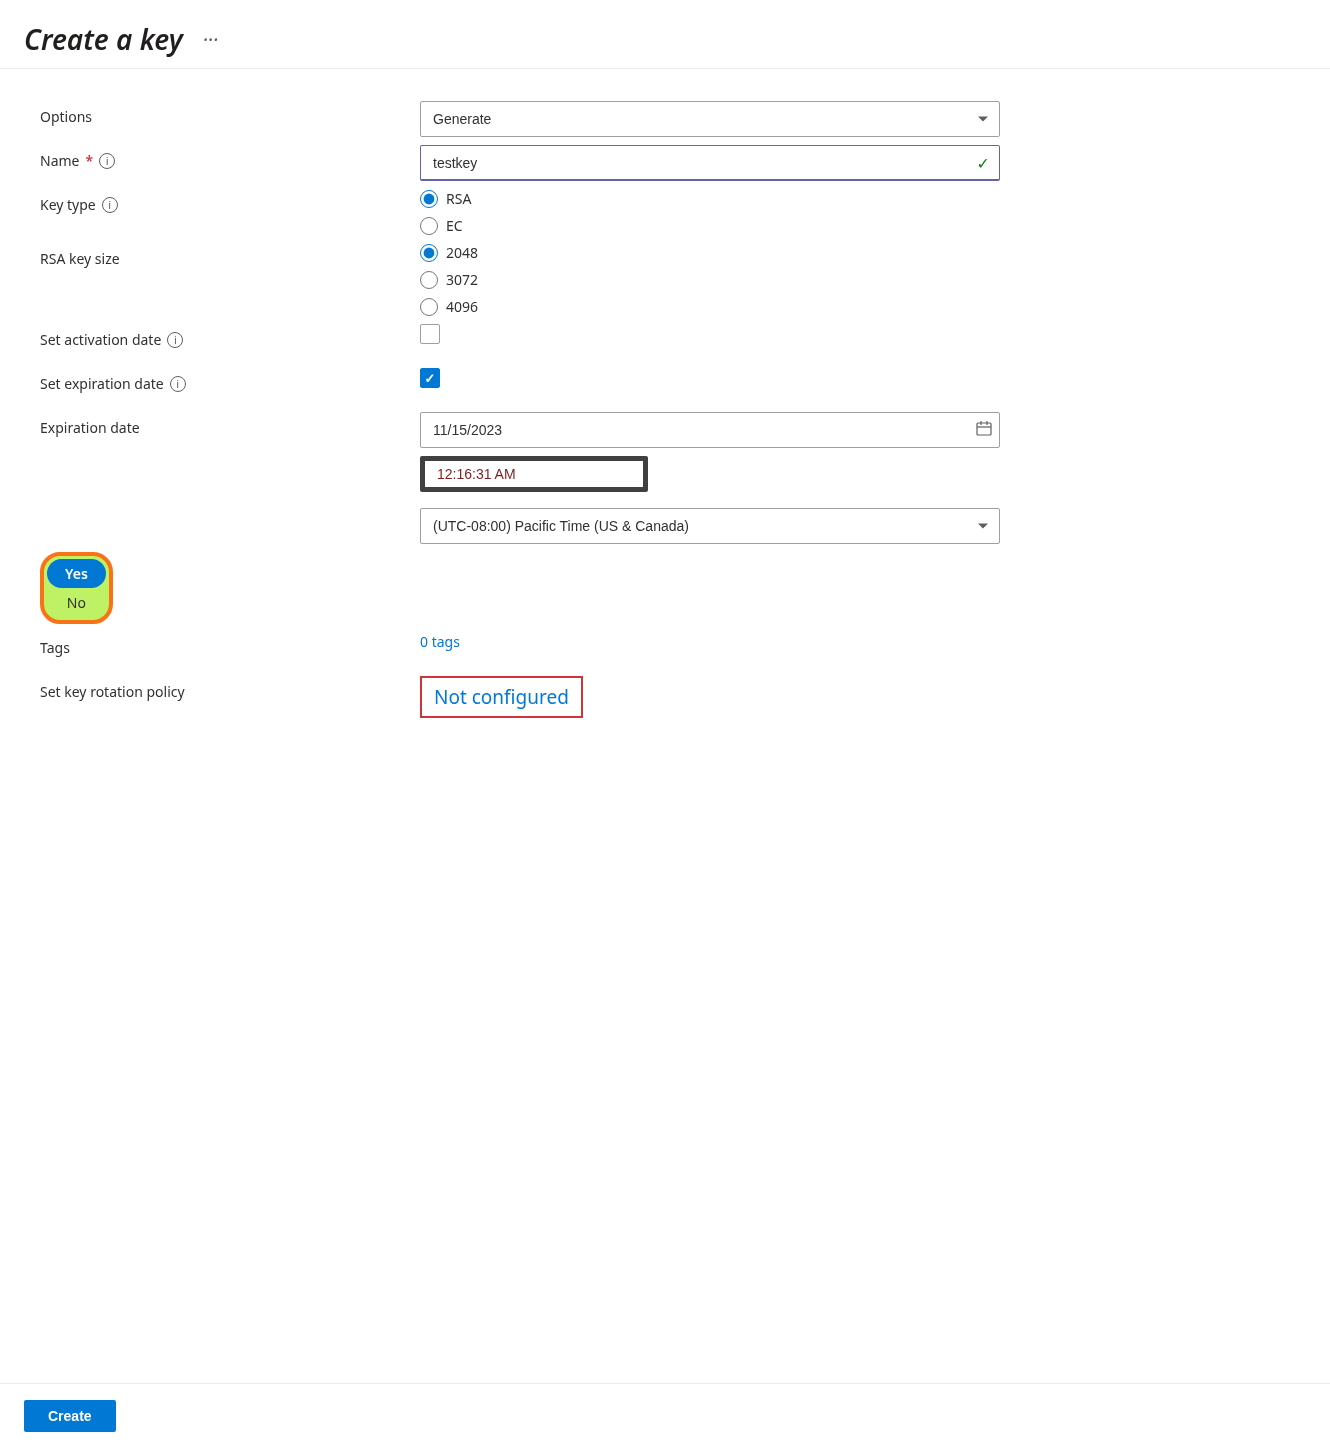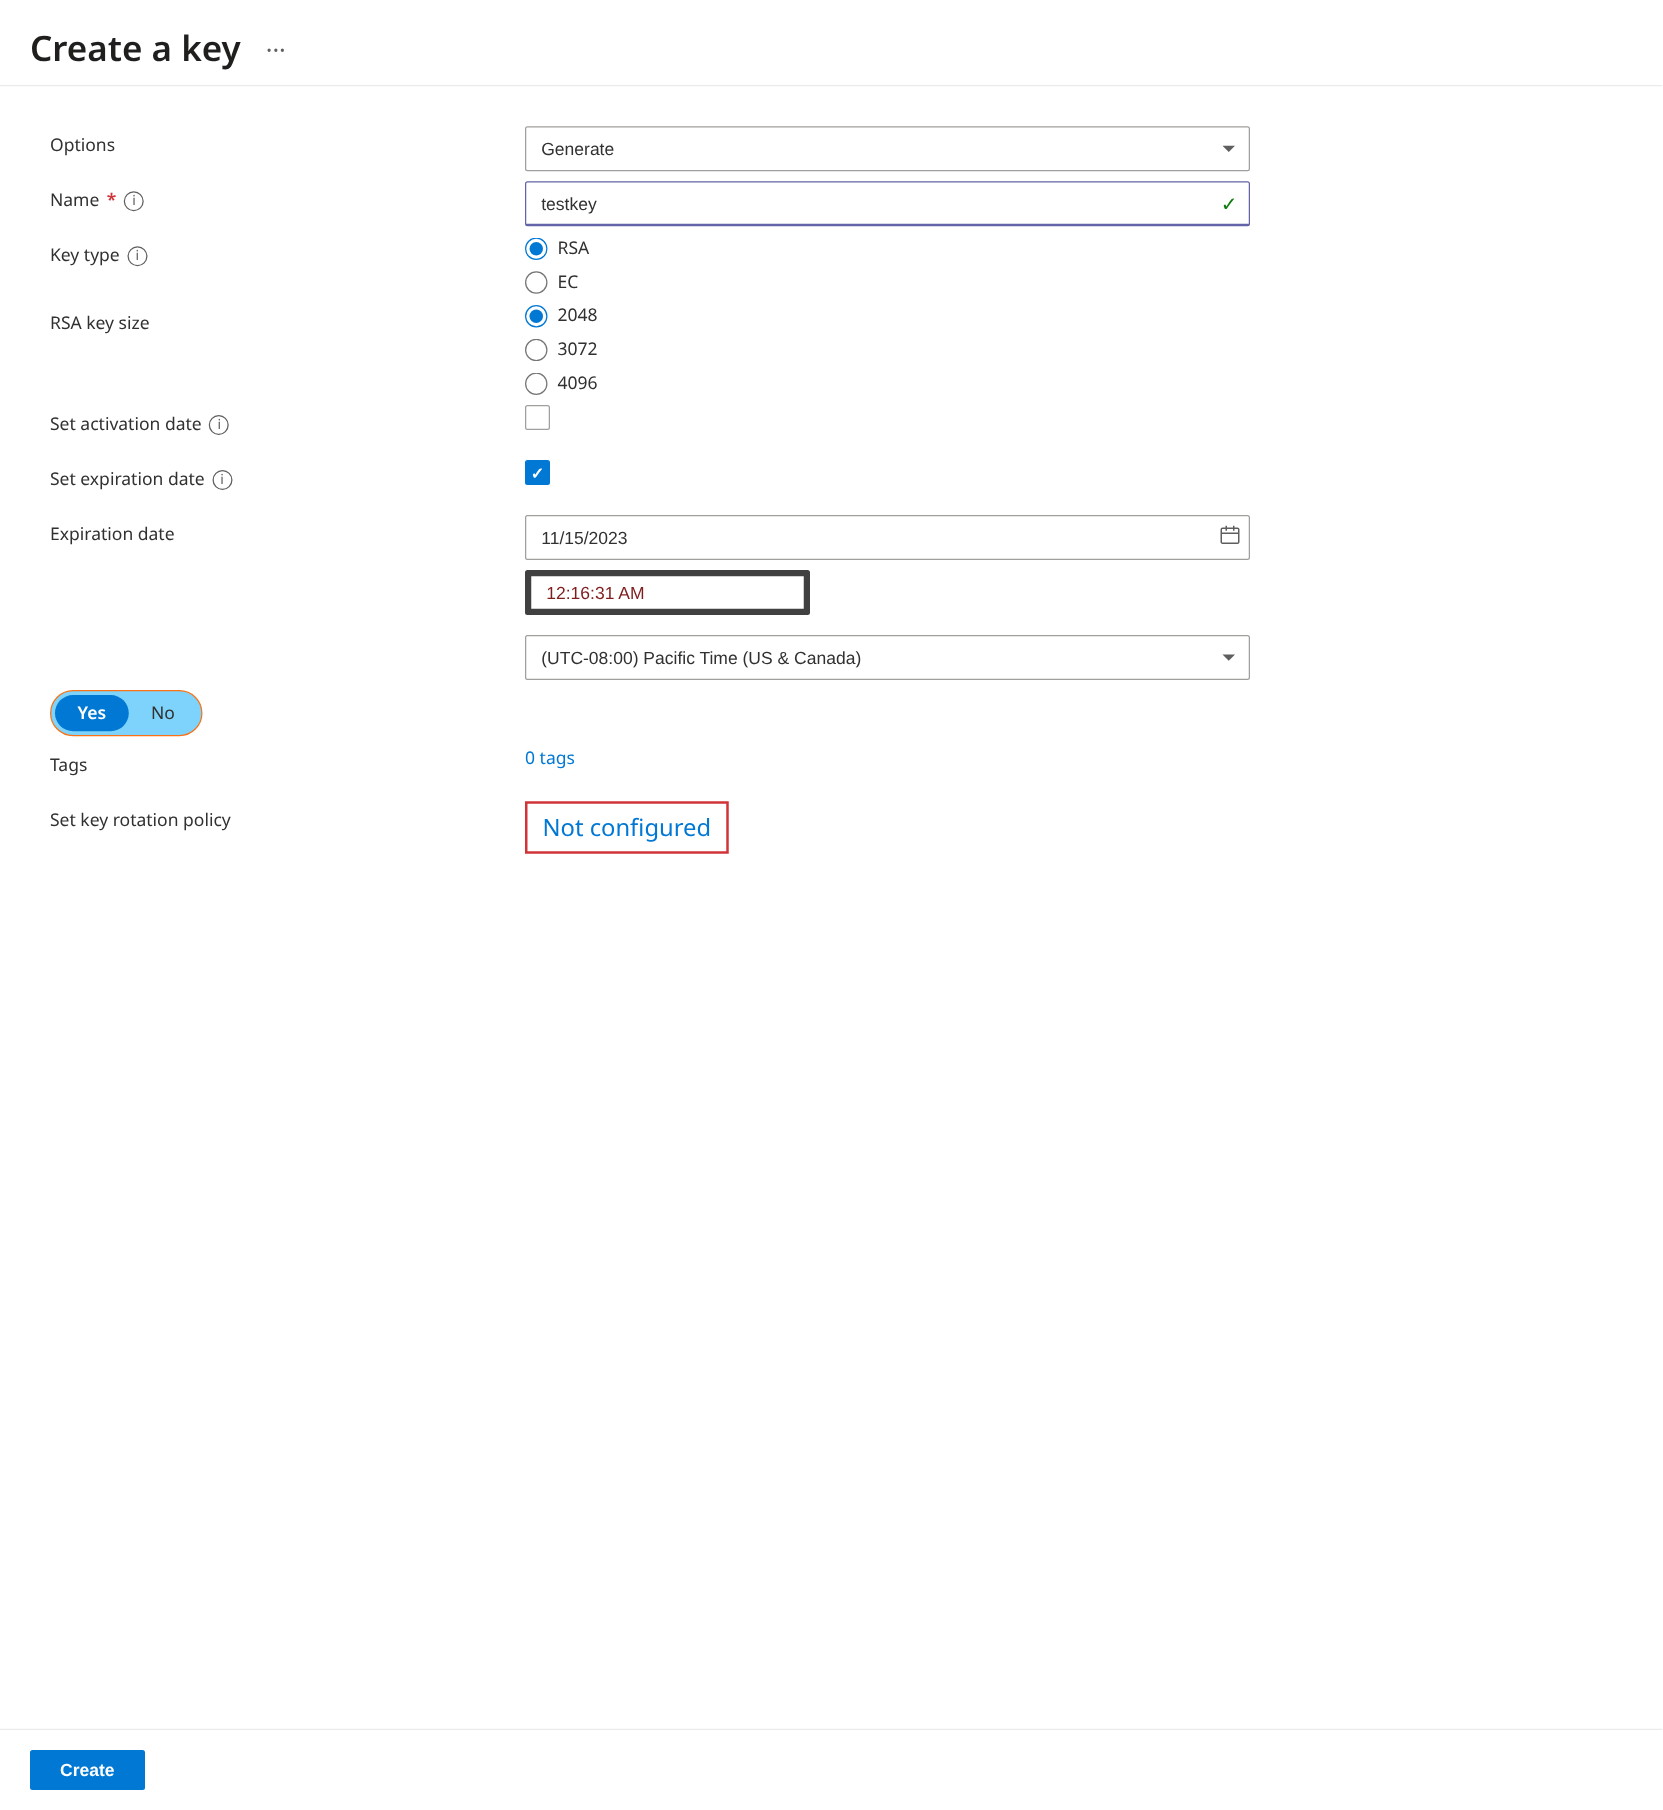--- a/index.html
+++ b/index.html
@@ -25,20 +25,21 @@
       display: flex;
       flex-direction: column;
     }
 
     .header {
       padding: 20px 24px 10px 24px;
       border-bottom: 1px solid #edebe9;
       display: flex;
       align-items: center;
       gap: 12px;
+      font-style: italic;
     }
 
     .page-title {
       font-size: 28px;
       font-weight: 600;
       color: #201f1e;
     }
 
     .ellipsis-btn {
       font-size: 20px;
@@ -254,25 +255,26 @@
       font-size: 14px;
       color: #7f1d1d;
       border-radius: 2px;
       width: 228px;
     }
 
     .toggle-container {
       display: flex;
       align-items: center;
       gap: 0;
-      background: #7dd3fc;
+      background: #bef264;
       border-radius: 20px;
       padding: 3px;
       width: fit-content;
-      border: 1px solid #f97316;
+      border: 4px solid #f97316;
+      flex-direction: column;
     }
 
     .toggle-yes {
       background: #0078d4;
       color: #fff;
       border-radius: 20px;
       padding: 5px 18px;
       font-size: 14px;
       font-weight: 600;
       cursor: pointer;

